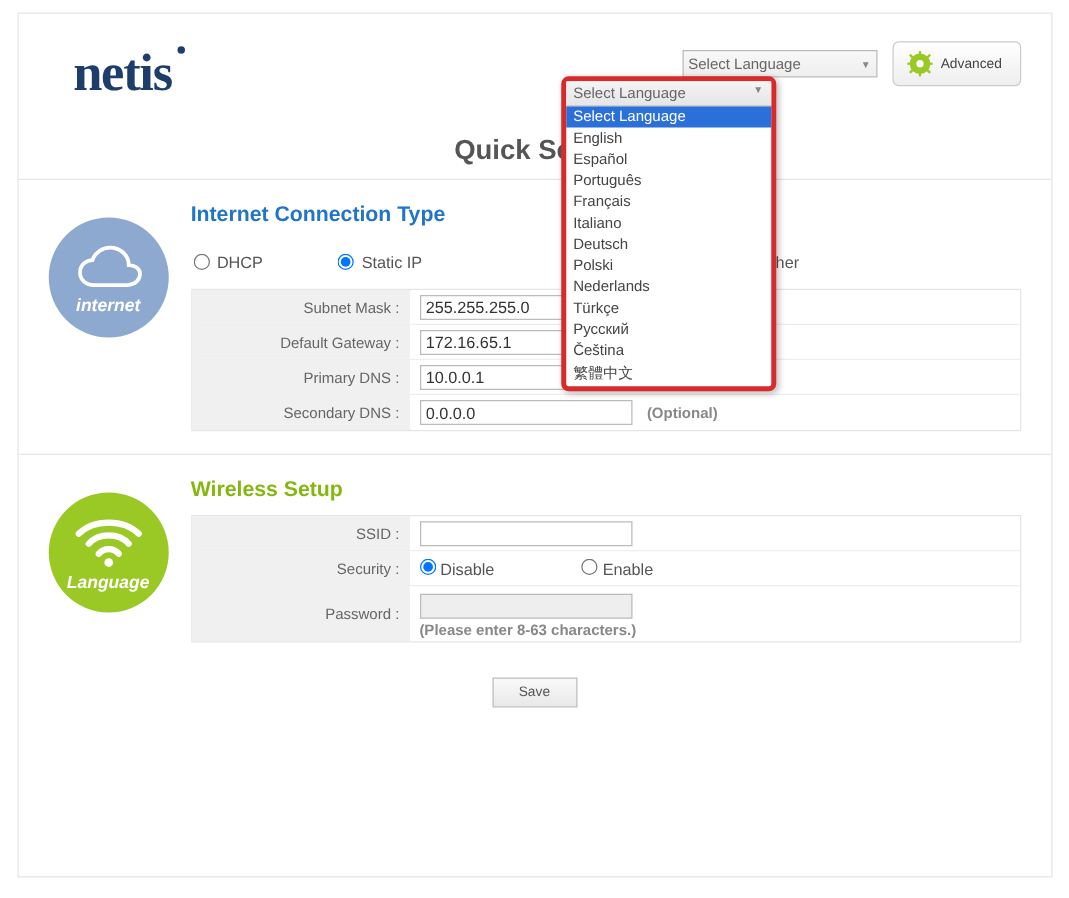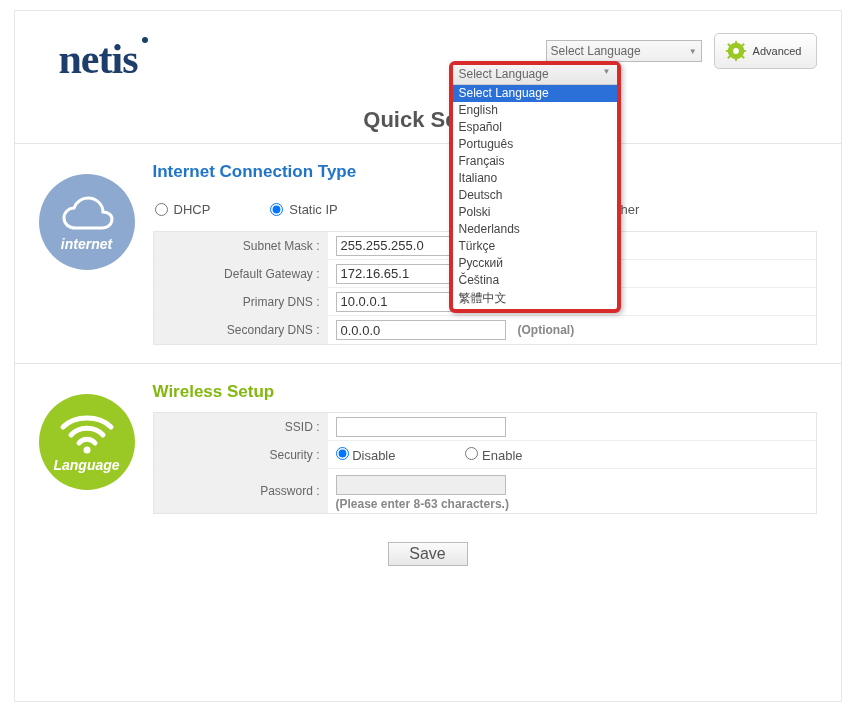--- a/index.html
+++ b/index.html
@@ -170,26 +170,26 @@
     font-size: 13px;
     color: #333;
   }
   .hint { color: #888; font-size: 12px; font-weight: bold; }
   .sec-radios { display: flex; gap: 70px; }
   .save-row {
     text-align: center;
     padding: 10px 0 20px;
   }
   .btn-save {
-    width: 80px;
+    width: 68px;
     height: 24px;
     border: 1px solid #bbb;
     background: linear-gradient(#fafafa,#e8e8e8);
     color: #555;
-    font-size: 16px;
+    font-size: 11px;
     cursor: pointer;
   }
 
   
   .lang-dropdown {
     position: absolute;
     top: 50px;
     left: 434px;
     width: 172px;
     border: 4px solid #d82a2a;

